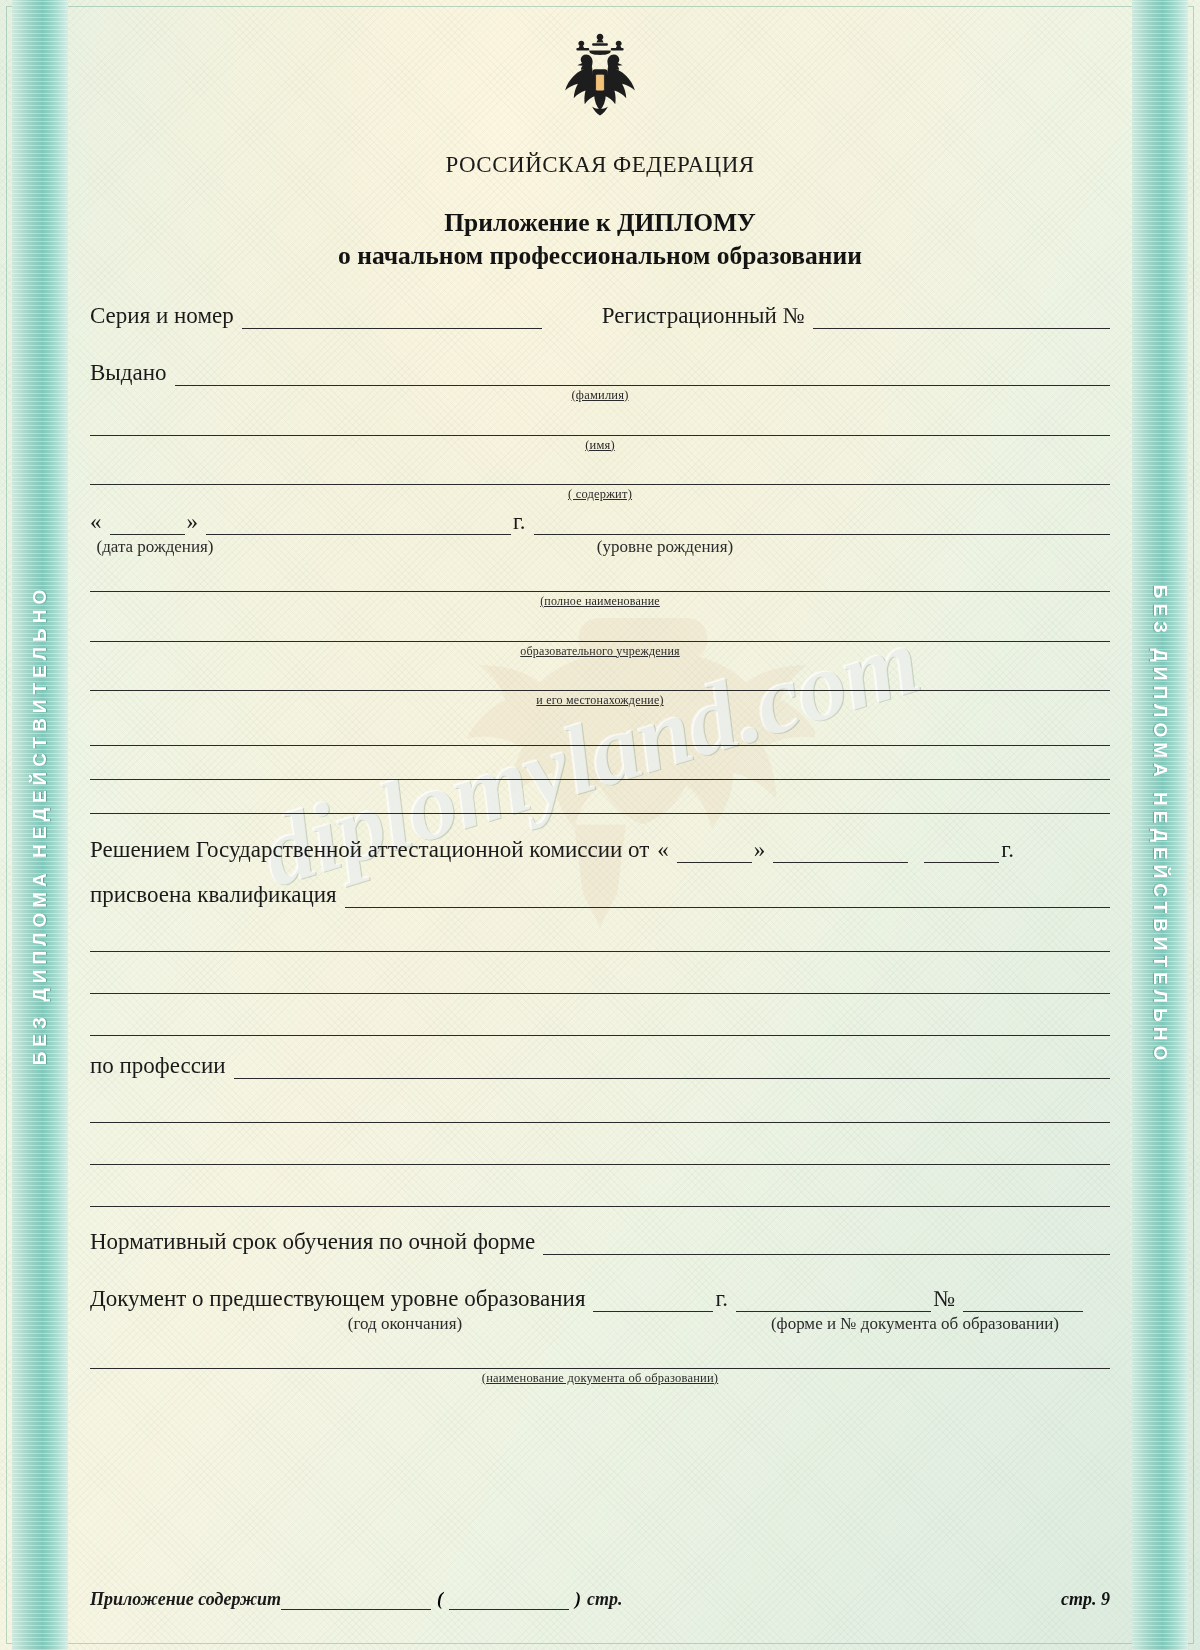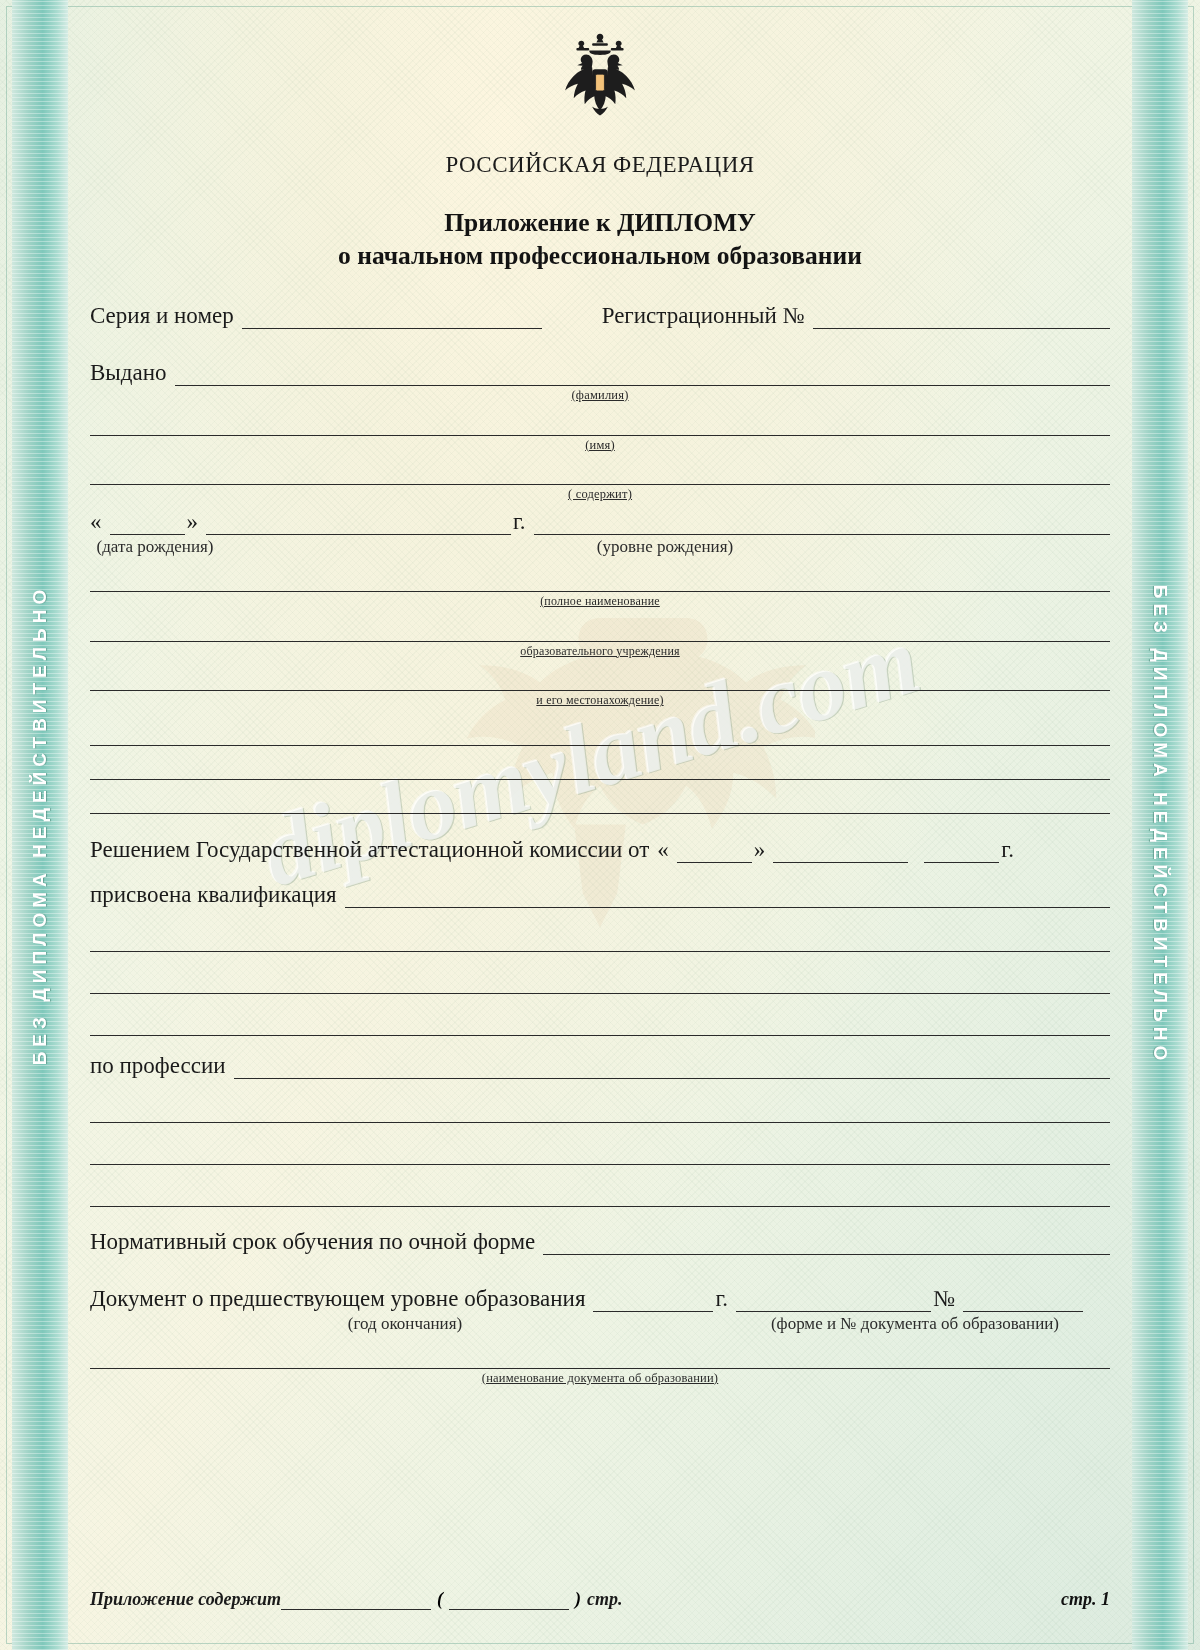--- a/index.html
+++ b/index.html
@@ -397,16 +397,16 @@
     </div>
   </div>
 
   <div class="footer">
     <span class="ftxt">Приложение содержит</span>
     <span class="fl a"></span>
     <span class="par">(</span>
     <span class="fl b"></span>
     <span class="par">)</span>
     <span class="ftxt">стр.</span>
-    <span class="pg">стр. 1</span>
+    <span class="pg">стр. 9</span>
   </div>
 
 </div>
 
 </body></html>

